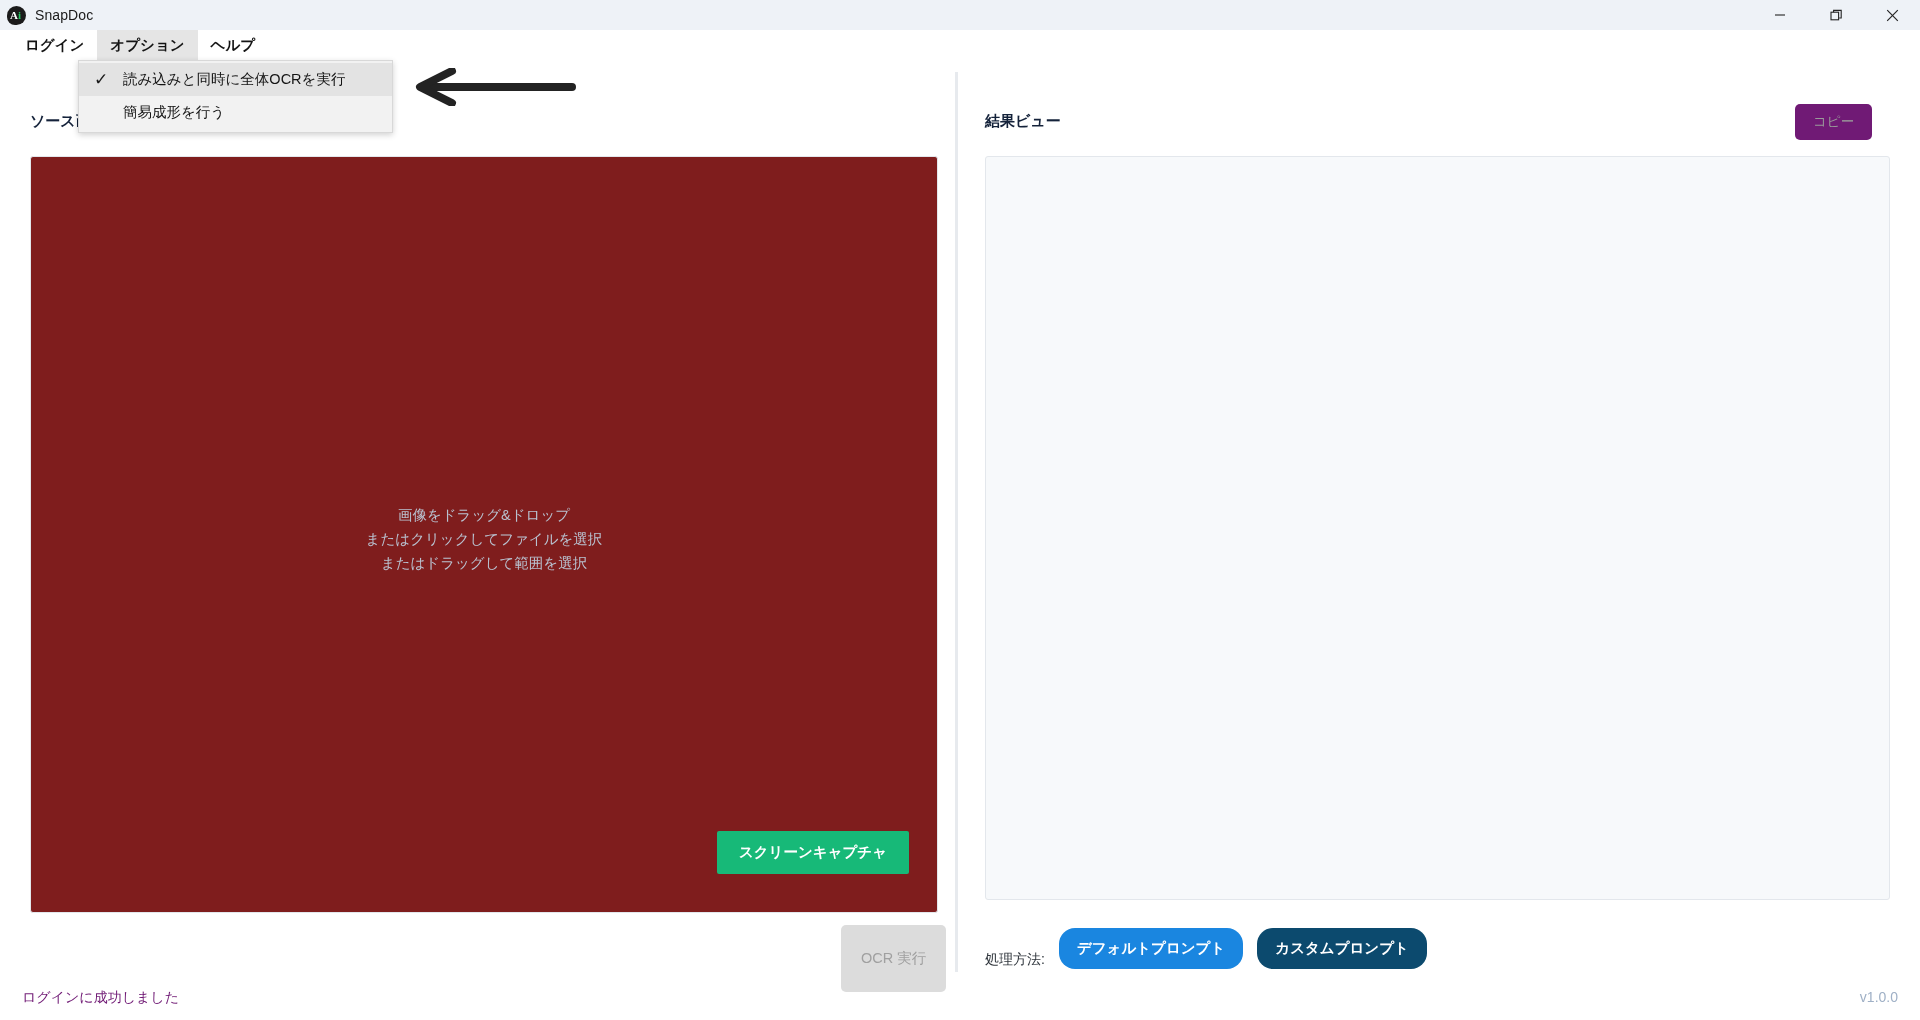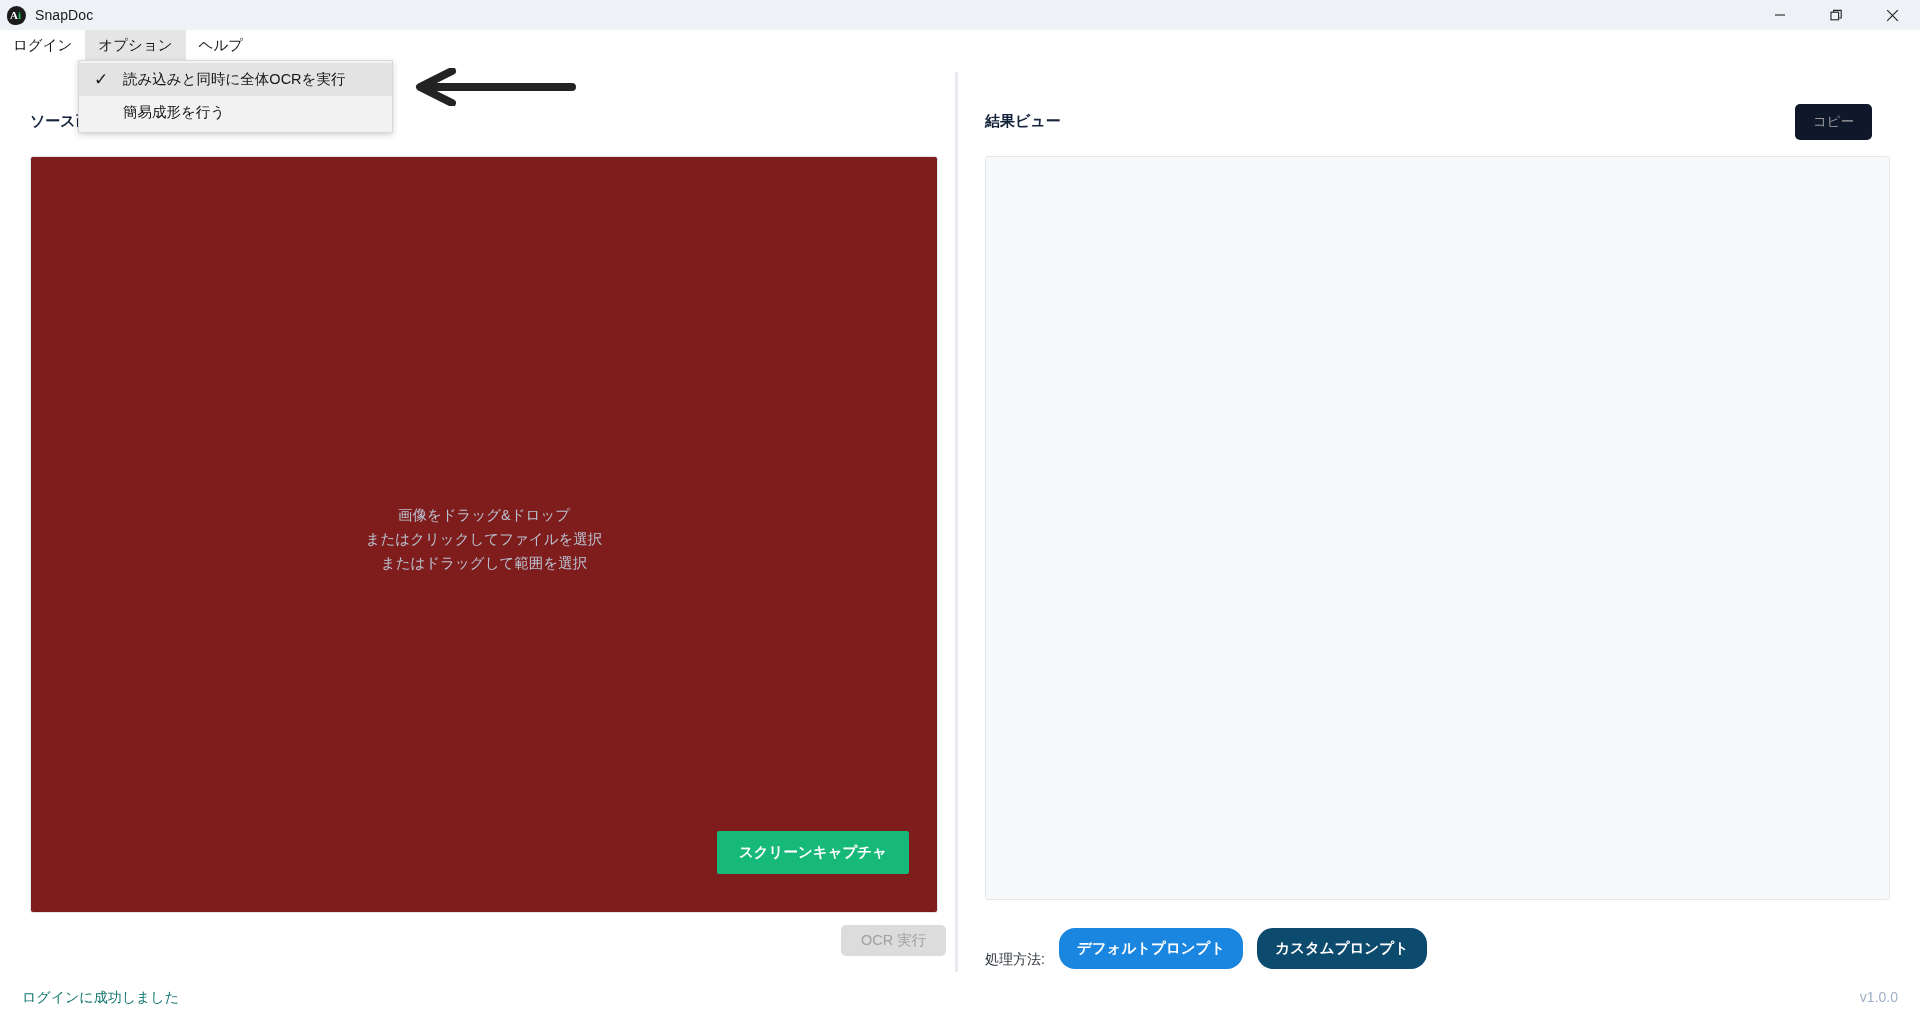--- a/index.html
+++ b/index.html
@@ -54,21 +54,22 @@
     color: #232323;
   }
   .winbtn svg { display: block; }
 
   
   .menubar {
     position: absolute; top: 30px; left: 0;
     width: 1564px; height: 30px;
     background: #ffffff;
     display: flex; align-items: stretch;
-    padding-left: 0;
+    padding-left: 12px;
+    font-weight: bold;
   }
   .menu-item {
     padding: 0 13px;
     display: flex; align-items: center;
     font-size: 14.5px; color: #141414;
     white-space: nowrap;
   }
   .menu-item.open { background: #e5e5e5; }
 
   
@@ -131,41 +132,41 @@
     border: none; border-radius: 2px;
     padding: 12px 22px;
     cursor: pointer;
     white-space: nowrap;
   }
   .ocr-btn {
     position: absolute; left: 841px; top: 925px;
     background: #dcdcdc; color: #a0a0a0;
     font-size: 14.5px;
     border: none; border-radius: 5px;
-    padding: 6px 20px;
+    padding: 24px 20px;
     white-space: nowrap;
   }
 
   
   .splitter {
     position: absolute; left: 955px; top: 72px;
     width: 3px; height: 900px;
     background: #e7eaee;
   }
 
   .right-panel {
     position: absolute; left: 985px; top: 156px;
     width: 905px; height: 744px;
     background: #f7f9fb;
     border: 1px solid #e3e7ec;
     border-radius: 3px;
   }
   .copy-btn {
     position: absolute; left: 1795px; top: 104px;
-    background: #0f172a; color: #9a9a9a;
+    background: #701a75; color: #9a9a9a;
     font-size: 13.5px;
     border: none; border-radius: 5px;
     padding: 9px 18px;
     white-space: nowrap;
   }
 
   .method-row {
     position: absolute; left: 985px; top: 928px;
     display: flex; align-items: flex-end; gap: 14px;
   }
@@ -179,21 +180,21 @@
   .pill.blue { background: #1a86e0; }
   .pill.purple { background: #0c4a6e; }
 
   
   .statusbar {
     position: absolute; left: 0; bottom: 0;
     width: 1920px; height: 38px;
   }
   .status-text {
     position: absolute; left: 22px; top: 7px;
-    font-size: 14px; color: #0f766e;
+    font-size: 14px; color: #701a75;
   }
   .version-text {
     position: absolute; right: 22px; top: 7px;
     font-size: 14px; color: #9fb0c6;
   }
 </style>
 </head>
 <body>
 
 <div id="app">

